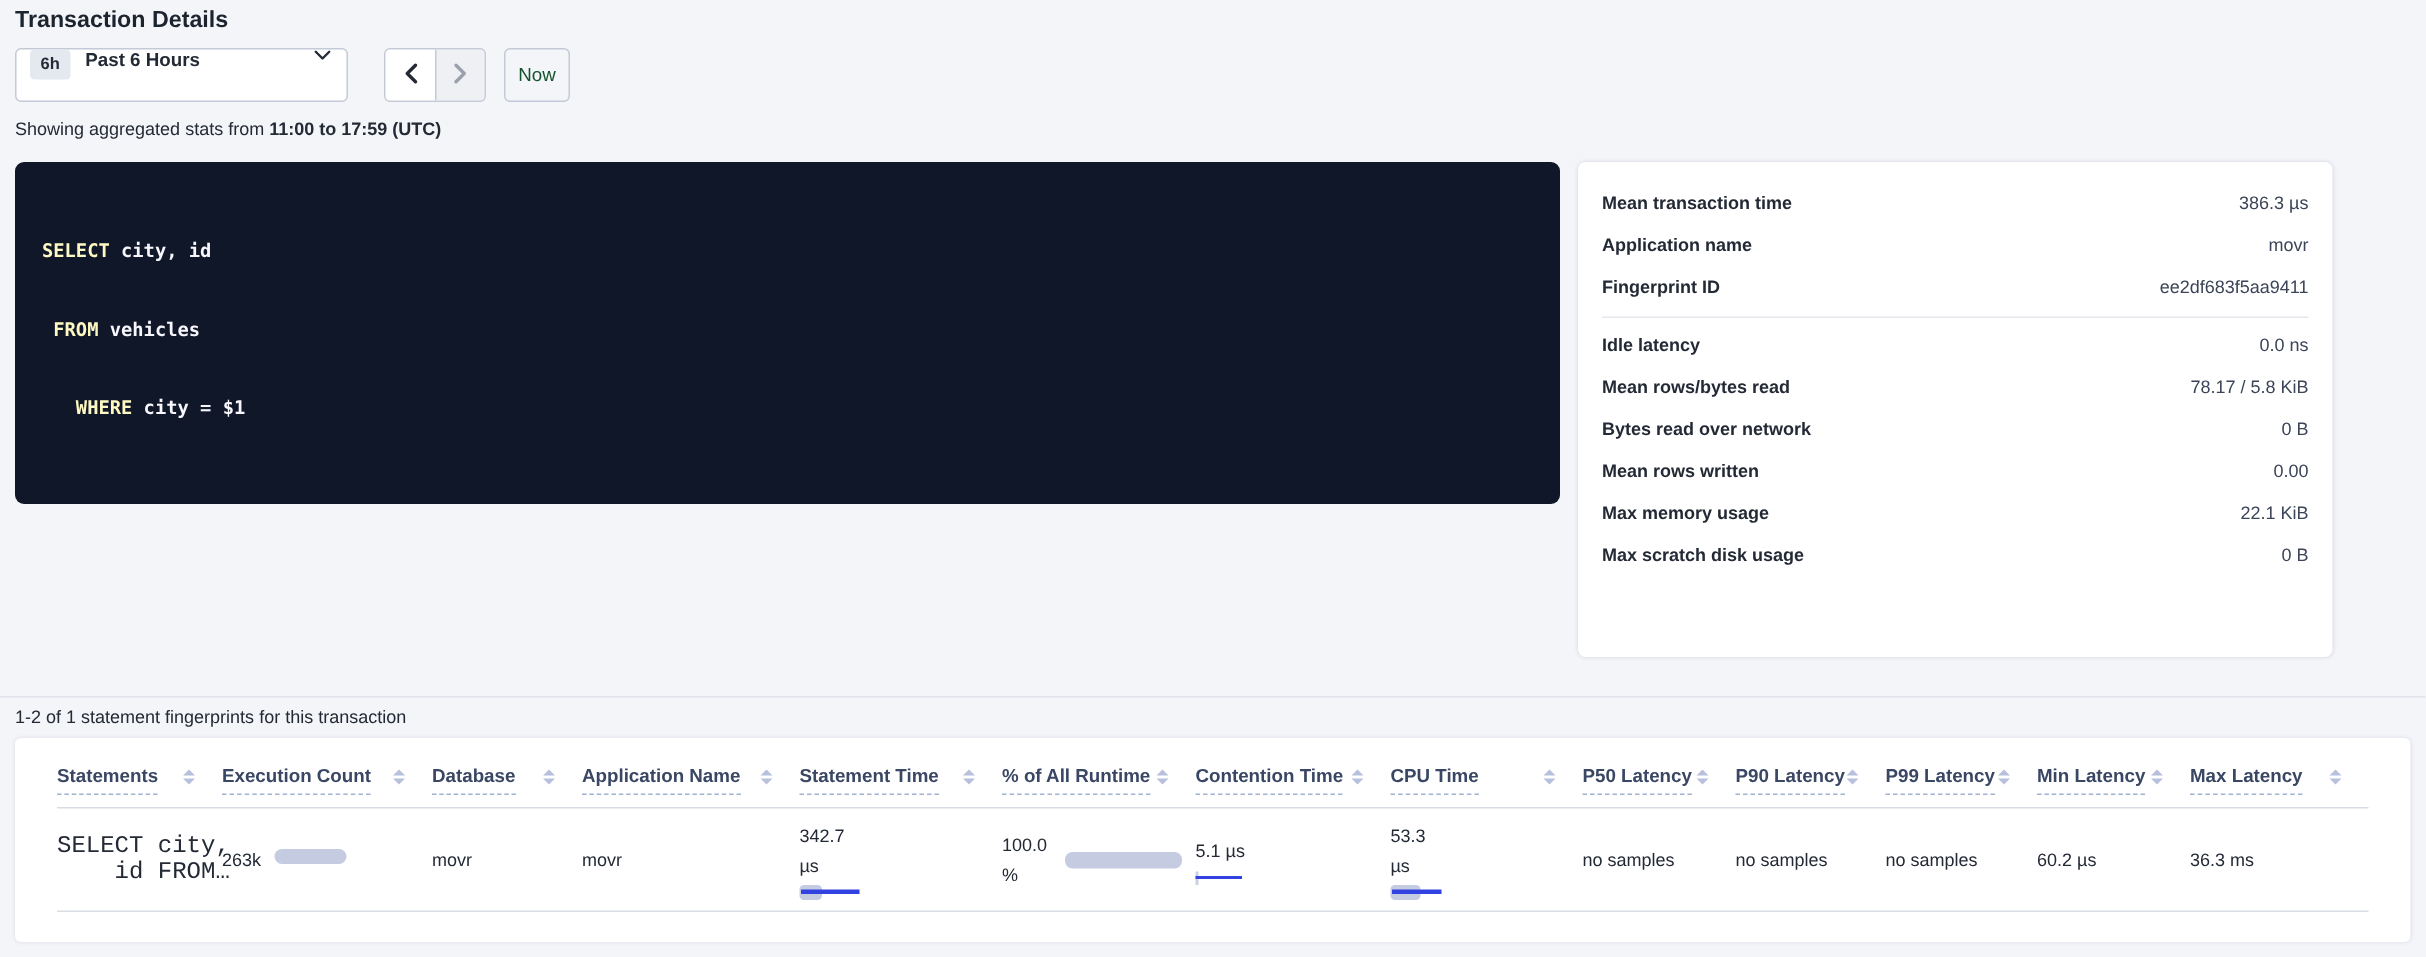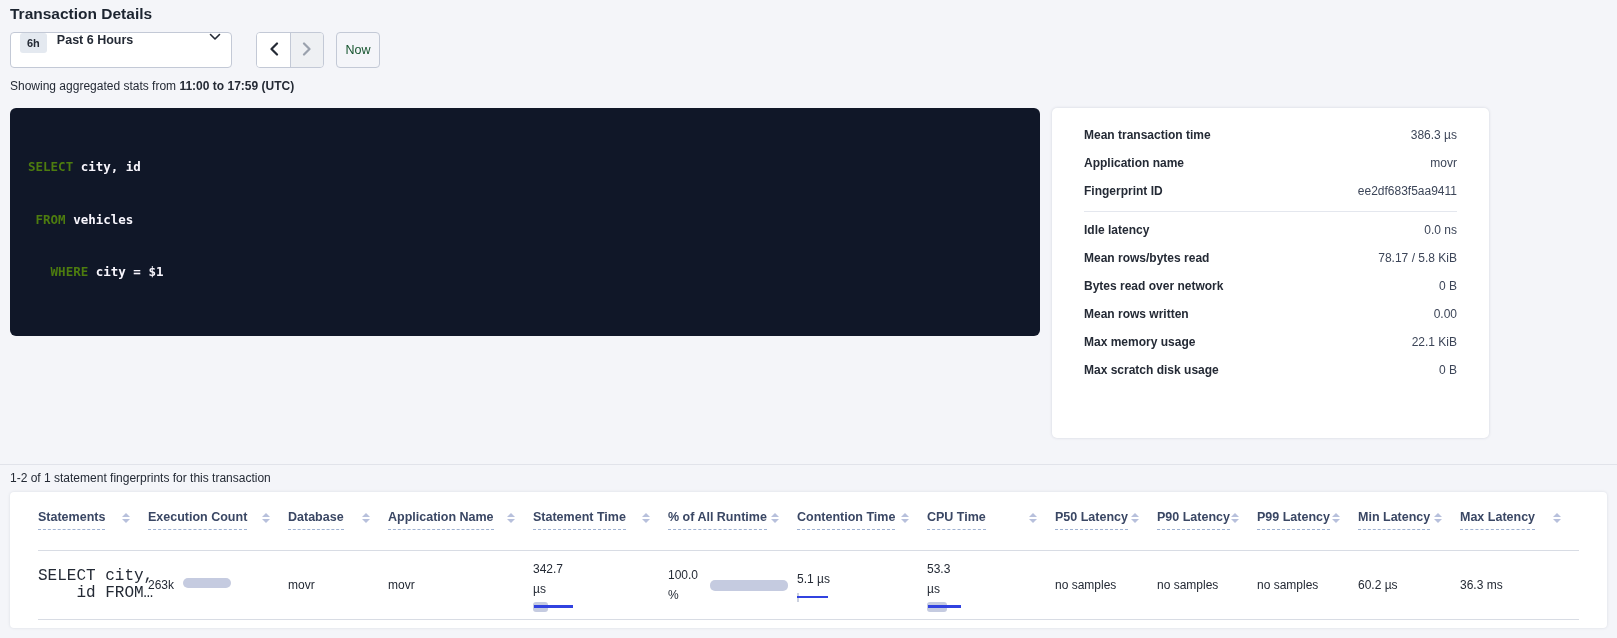--- a/index.html
+++ b/index.html
@@ -50,46 +50,46 @@
   .stats-line b { font-weight: 700; }
 
   
   .sql-box {
     position: absolute; left: 10px; top: 108px; width: 1030px; height: 228px;
     background: #101728; border-radius: 6px;
     font-family: "DejaVu Sans Mono", "Liberation Mono", monospace;
     font-size: 12.5px; font-weight: 700; line-height: 17.5px;
     padding: 15px 18px; color: #f8f6fd; white-space: pre;
   }
-  .sql-kw { color: #4d7c0f; }
+  .sql-kw { color: #fef9c3; }
 
   
   .summary-card {
-    position: absolute; left: 1052px; top: 108px; width: 437px; height: 330px;
+    position: absolute; left: 1052px; top: 108px; width: 503px; height: 330px;
     background: #fff; border-radius: 5px;
     box-shadow: 0 0 3px rgba(60,70,100,.18);
-    padding: 13px 32px;
+    padding: 13px 16px;
   }
   .kv-row { display: flex; justify-content: space-between; align-items: center; padding: 7px 0; }
   .kv-label { font-size: 12px; font-weight: 700; color: #242a35; }
   .kv-value { font-size: 12px; color: #3c4558; }
   .summary-divider { border-top: 1px solid #e4e7ee; margin: 6px 0 4px; }
   .resource-heading { font-size: 13.5px; font-weight: 700; padding: 8px 0 9px; color: #1c2430; }
 
   
   .page-divider { position: absolute; left: 0; top: 464px; width: 1617px; border-top: 1px solid #e1e3ea; }
   .table-caption { position: absolute; left: 10px; top: 471px; font-size: 12px; color: #242a35; }
 
   .table-card {
     position: absolute; left: 10px; top: 492px; width: 1597px; height: 136px;
     background: #fff; border-radius: 4px;
     box-shadow: 0 0 3px rgba(60,70,100,.14);
     padding: 0 28px;
   }
-  .thead { display: flex; padding-top: 18px; padding-bottom: 20px; border-bottom: 1px solid #d8dce4; }
+  .thead { display: flex; padding-top: 18px; padding-bottom: 8px; border-bottom: 1px solid #d8dce4; }
   .col { flex: none; display: flex; justify-content: space-between; align-items: flex-start; padding-right: 18px; }
   .c1{width:110px}.c2{width:140px}.c3{width:100px}.c4{width:145px}.c5{width:135px}
   .c6{width:129px}.c7{width:130px}.c8{width:128px}.c9{width:102px}.c10{width:100px}
   .c11{width:101px}.c12{width:102px}.c13{flex:1 1 auto}
   .th-label {
     font-size: 12.5px; font-weight: 700; color: #3a4764;
     border-bottom: 1px dashed #9fb2d2; padding-bottom: 5px;
   }
   .sort-icon { display: flex; flex-direction: column; gap: 2px; margin-top: 3px; }
   .tri-up { width: 0; height: 0; border-left: 4px solid transparent; border-right: 4px solid transparent; border-bottom: 4px solid #b7c0dc; }

